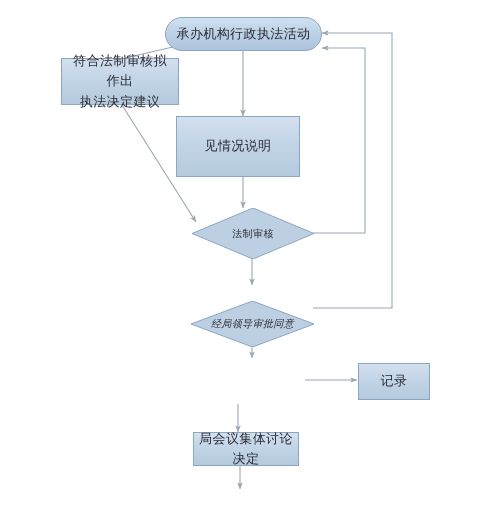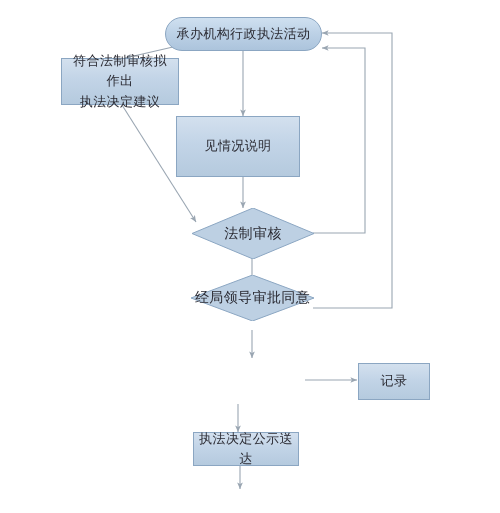--- a/index.html
+++ b/index.html
@@ -60,21 +60,21 @@
   .diamond-label {
     position: absolute;
     left: 0;
     top: 0;
     width: 100%;
     height: 100%;
     display: flex;
     align-items: center;
     justify-content: center;
     text-align: center;
-    font-size: 14px;
+    font-size: 10px;
     letter-spacing: .4px;
     color: #2b2b33;
     pointer-events: none;
   }
   .multiline {
     padding: 2px 6px;
   }
 </style>
 </head>
 <body>
@@ -124,33 +124,33 @@
     <span>见情况说明</span>
   </div>
 
   <div class="diamond-wrap" style="left:192px; top:208px; width:122px; height:51px;">
     <svg class="diamond-shape" viewBox="0 0 122 51" preserveAspectRatio="none">
       <polygon points="61,0 122,25.5 61,51 0,25.5" fill="#bdd0e3" stroke="#8ba6c2" stroke-width="1"></polygon>
     </svg>
     <div class="diamond-label">法制审核</div>
   </div>
 
-  <div class="diamond-wrap" style="left:191px; top:275px; width:123px; height:46px;">
+  <div class="diamond-wrap" style="left:191px; top:301px; width:123px; height:46px;font-style:italic;">
     <svg class="diamond-shape" viewBox="0 0 123 46" preserveAspectRatio="none">
       <polygon points="61.5,0 123,23 61.5,46 0,23" fill="#bdd0e3" stroke="#8ba6c2" stroke-width="1"></polygon>
     </svg>
     <div class="diamond-label">经局领导审批同意</div>
   </div>
 
 
   <div class="node rect" style="left:358px; top:363px; width:72px; height:37px;">
     <span>记录</span>
   </div>
 
   <div class="node rect" style="left:193px; top:432px; width:106px; height:34px;">
-    <span>执法决定公示送达</span>
+    <span>局会议集体讨论决定</span>
   </div>
 
   <div class="node terminator" style="left:212px; top:489px; width:63px; height:21px;margin-top:33px;">
     <span>归档</span>
   </div>
 
 </div>
 
 </body></html>

